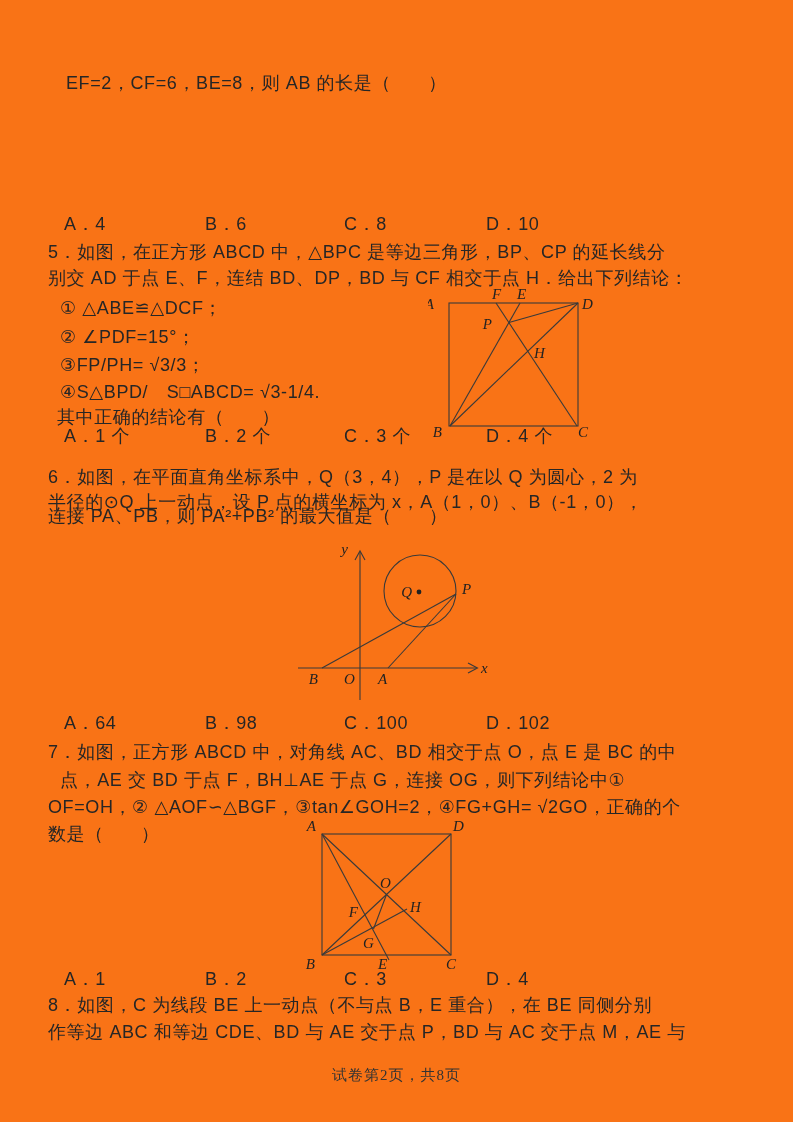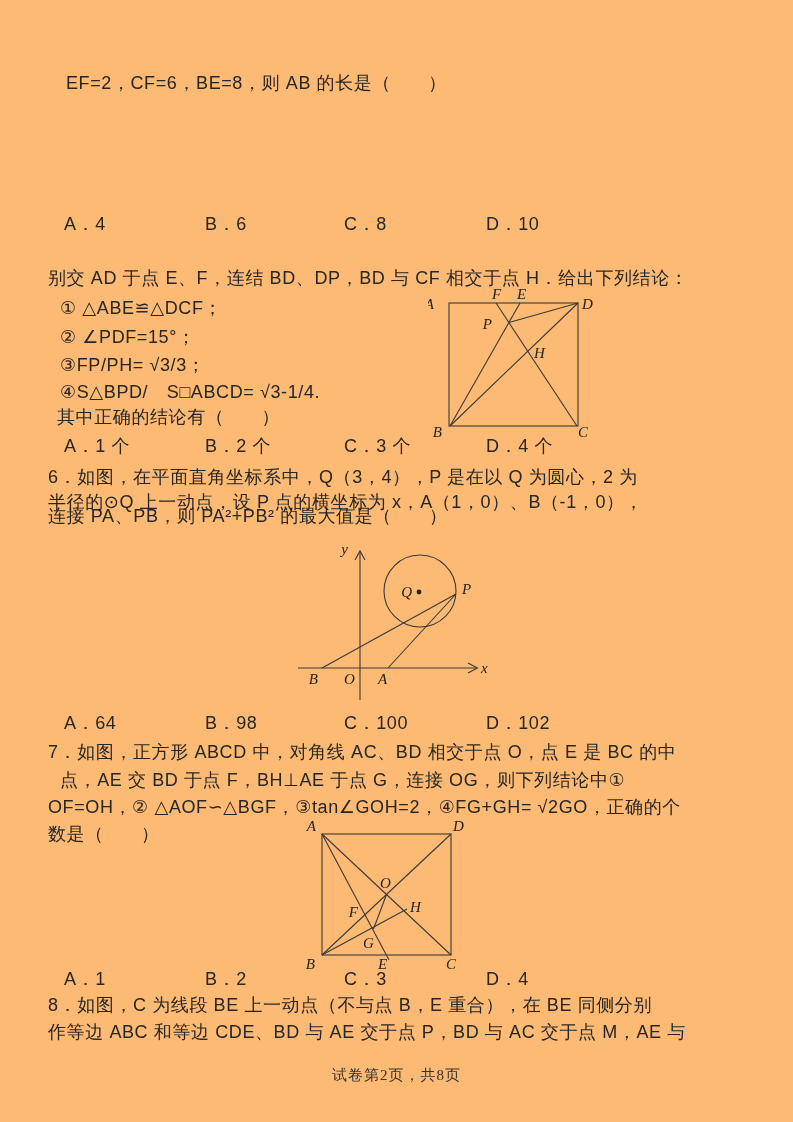--- a/index.html
+++ b/index.html
@@ -1,19 +1,19 @@
 <!DOCTYPE html>
 <html><head>
 <meta charset="utf-8">
 <style>
   html,body{margin:0;padding:0;background:#fff;}
   .page{
     position:relative;
     width:793px;height:1122px;
-    background:#fdba74;
+    background:#f97316;
     font-family:"Liberation Sans","DejaVu Sans",sans-serif;
     color:#262626;
     overflow:hidden;
   }
   .line{
     position:absolute;
     font-size:18px;
     letter-spacing:0.6px;
     white-space:pre;
     line-height:22px;
@@ -48,27 +48,28 @@
 <div class="page">
 
   <div class="line" style="left:66px;top:72px;">EF=2，CF=6，BE=8，则 AB 的长是（　　）</div>
   <div class="optrow" style="top:212px;">
     <span class="opt c1">A．4</span>
     <span class="opt c2">B．6</span>
     <span class="opt c3">C．8</span>
     <span class="opt c4">D．10</span>
   </div>
 
+  <div class="line" style="left:48px;top:241px;">5．如图，在正方形 ABCD 中，△BPC 是等边三角形，BP、CP 的延长线分</div>
   <div class="line" style="left:60px;top:297px;">① △ABE≌△DCF；</div>
   <div class="line" style="left:48px;top:267px;">别交 AD 于点 E、F，连结 BD、DP，BD 与 CF 相交于点 H．给出下列结论：</div>
   <div class="line" style="left:60px;top:326px;">② ∠PDF=15°；</div>
   <div class="line" style="left:60px;top:354px;">③FP/PH= √3/3；</div>
   <div class="line" style="left:60px;top:381px;">④S△BPD/　S□ABCD= √3-1/4.</div>
   <div class="line" style="left:57px;top:406px;">其中正确的结论有（　　）</div>
-  <div class="optrow" style="top:434px;padding-left:16px;">
+  <div class="optrow" style="top:424px;padding-left:16px;">
     <span class="opt c1">A．1 个</span>
     <span class="opt c2">B．2 个</span>
     <span class="opt c3">C．3 个</span>
     <span class="opt c4">D．4 个</span>
   </div>
 
   <svg class="fig" style="left:428px;top:283px;" width="170" height="162" viewBox="428 283 170 162">
     <g>
       <rect x="449" y="303" width="129" height="123"></rect>
       <line x1="450" y1="426" x2="578" y2="303"></line>

